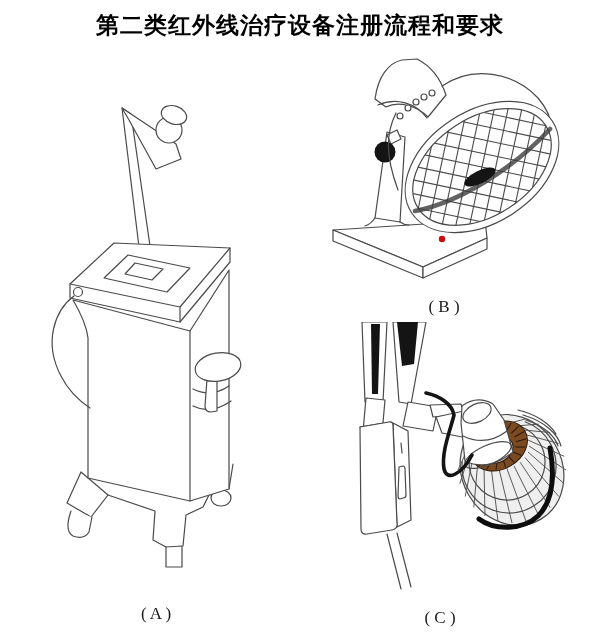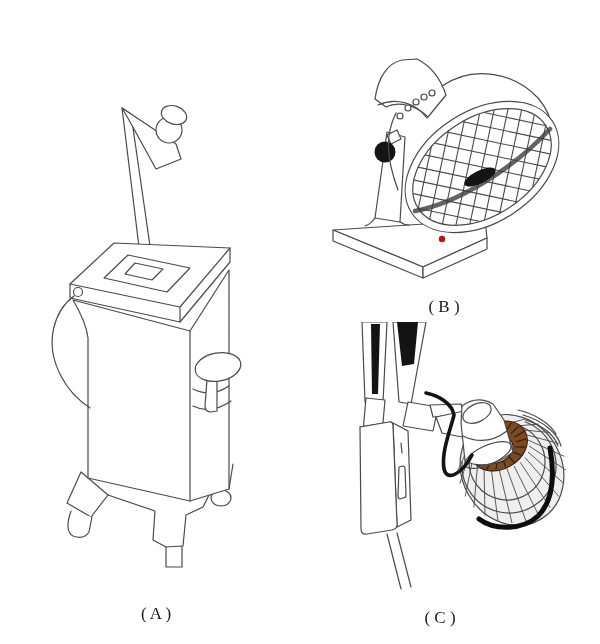--- a/index.html
+++ b/index.html
@@ -16,20 +16,21 @@
   svg .blk{fill:#141414;stroke:none;}
   svg .grid-line{stroke:#4a4a4a;stroke-width:1.1;}
   svg .rib{stroke:#5a5a5a;stroke-width:1;}
   svg .tick{stroke:#2a1708;stroke-width:1;}
 </style>
 </head>
 <body>
 
 <div id="screen">
 
+  <div class="page-title">第二类红外线治疗设备注册流程和要求</div>
 
   <svg class="fig" style="left:35px;top:70px;" width="280" height="530" viewBox="0 0 280 530">
 
     <g>
       <polygon class="s" points="87,38 96,44 115,176 104,177"></polygon>
       <polygon class="s" points="87,38 141,74 146,89 121,99 94,50"></polygon>
       <circle class="s" cx="134" cy="60" r="13"></circle>
       <ellipse class="s" cx="139" cy="45" rx="13" ry="9" transform="rotate(18 139 45)"></ellipse>
     </g>
 

